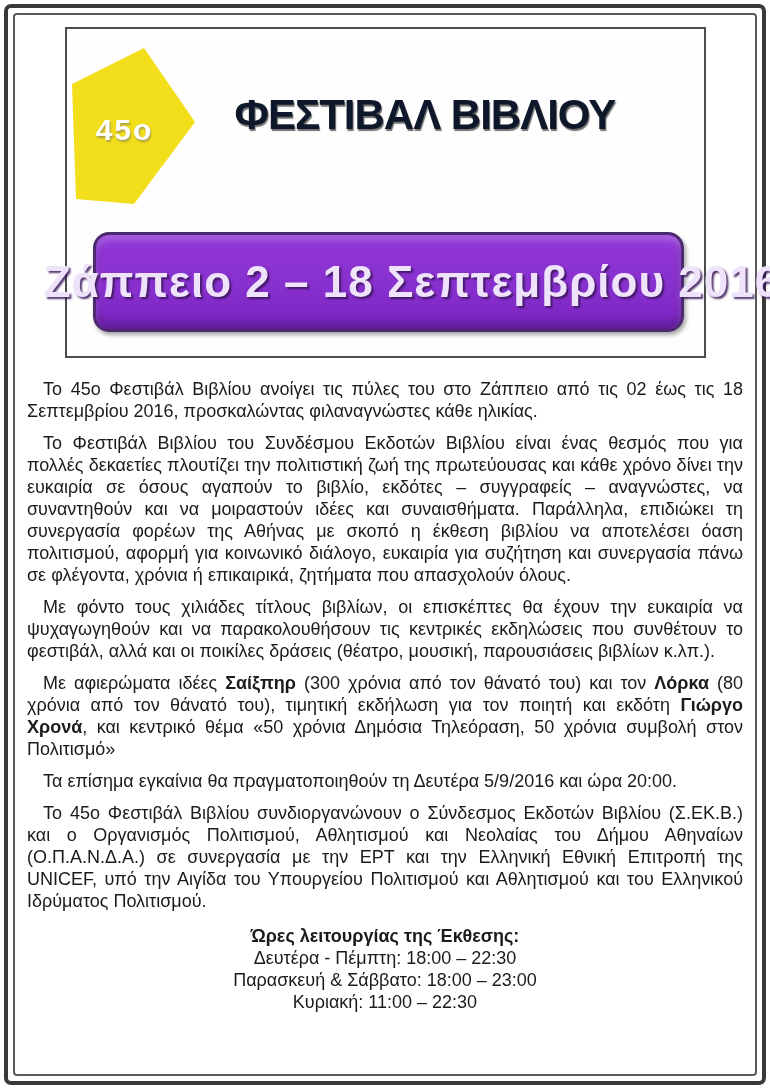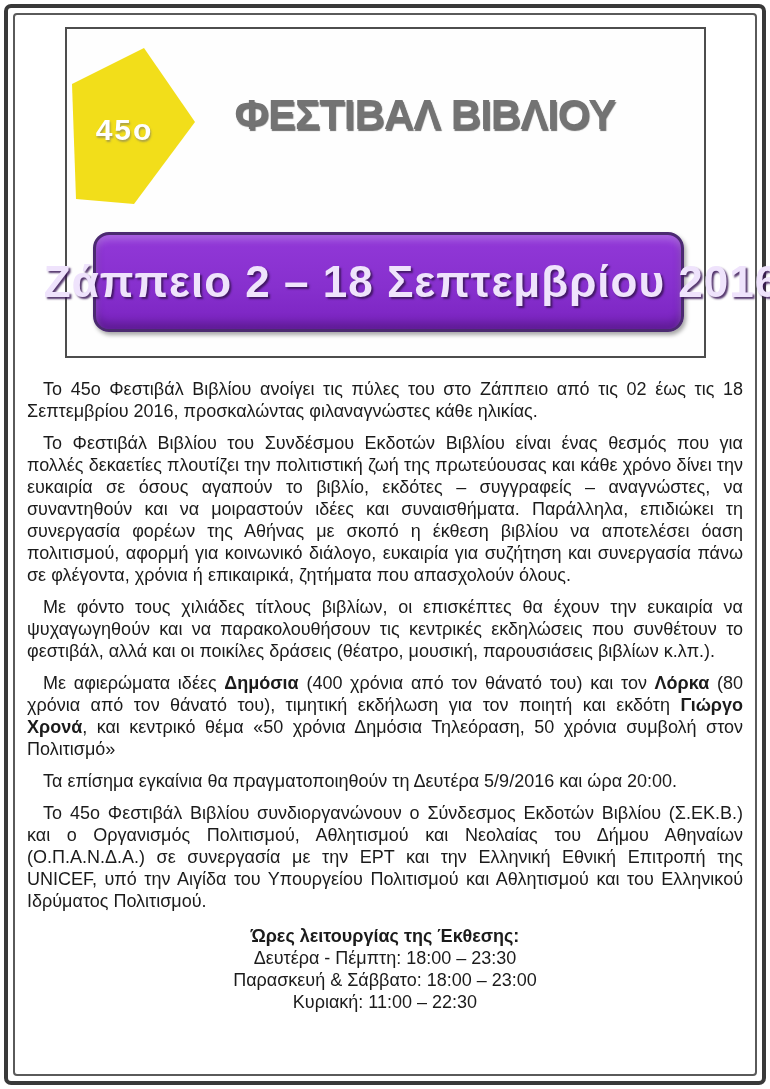--- a/index.html
+++ b/index.html
@@ -28,21 +28,21 @@
   }
   .badge-shape{position:absolute;left:0;top:0;width:135px;height:180px;}
   .badge-label{
     position:absolute;left:8px;top:84px;width:100px;text-align:center;
     font-size:30px;font-weight:bold;letter-spacing:2px;color:#ffffff;
     text-shadow:1px 2px 2px rgba(110,110,110,.55);
   }
   .logo-name{
     position:absolute;left:168px;top:62px;
     font-size:42px;font-weight:bold;letter-spacing:-1px;line-height:48px;
-    color:#737373;white-space:nowrap;
+    color:#0f172a;white-space:nowrap;
     text-shadow:1px 2px 1px #6f6f6f;
   }
   .banner{
     position:absolute;left:26px;top:203px;width:591px;height:100px;box-sizing:border-box;
     border:3px solid #4b2a70;border-radius:16px;
     background:linear-gradient(180deg,#9238d8 0%,#8730ce 55%,#7a23c0 100%);
     box-shadow:inset 0 5px 7px rgba(255,255,255,.22), inset 0 -7px 9px rgba(0,0,0,.22), 2px 3px 4px rgba(0,0,0,.35);
     display:flex;align-items:center;justify-content:center;
   }
   .banner-text{
@@ -78,25 +78,25 @@
     <div class="logo-name">ΦΕΣΤΙΒΑΛ ΒΙΒΛΙΟΥ</div>
     <div class="banner">
       <span class="banner-text">Ζάππειο 2 – 18 Σεπτεμβρίου 2016</span>
     </div>
   </div>
 
   <div class="body-text">
     <p>Το 45ο Φεστιβάλ Βιβλίου ανοίγει τις πύλες του στο Ζάππειο από τις 02 έως τις 18 Σεπτεμβρίου 2016, προσκαλώντας φιλαναγνώστες κάθε ηλικίας.</p>
     <p>Το Φεστιβάλ Βιβλίου του Συνδέσμου Εκδοτών Βιβλίου είναι ένας θεσμός που για πολλές δεκαετίες πλουτίζει την πολιτιστική ζωή της πρωτεύουσας και κάθε χρόνο δίνει την ευκαιρία σε όσους αγαπούν το βιβλίο, εκδότες – συγγραφείς – αναγνώστες, να συναντηθούν και να μοιραστούν ιδέες και συναισθήματα. Παράλληλα, επιδιώκει τη συνεργασία φορέων της Αθήνας με σκοπό η έκθεση βιβλίου να αποτελέσει όαση πολιτισμού, αφορμή για κοινωνικό διάλογο, ευκαιρία για συζήτηση και συνεργασία πάνω σε φλέγοντα, χρόνια ή επικαιρικά, ζητήματα που απασχολούν όλους.</p>
     <p>Με φόντο τους χιλιάδες τίτλους βιβλίων, οι επισκέπτες θα έχουν την ευκαιρία να ψυχαγωγηθούν και να παρακολουθήσουν τις κεντρικές εκδηλώσεις που συνθέτουν το φεστιβάλ, αλλά και οι ποικίλες δράσεις (θέατρο, μουσική, παρουσιάσεις βιβλίων κ.λπ.).</p>
-    <p><span>Με αφιερώματα ιδέες </span><b>Δημόσια</b><span> (400 χρόνια από τον θάνατό του) και τον </span><b>Λόρκα</b><span> (80 χρόνια από τον θάνατό του), τιμητική εκδήλωση για τον ποιητή και εκδότη </span><b>Γιώργο Χρονά</b><span>, και κεντρικό θέμα «50 χρόνια Δημόσια Τηλεόραση, 50 χρόνια συμβολή στον Πολιτισμό»</span></p>
+    <p><span>Με αφιερώματα ιδέες </span><b>Σαίξπηρ</b><span> (300 χρόνια από τον θάνατό του) και τον </span><b>Λόρκα</b><span> (80 χρόνια από τον θάνατό του), τιμητική εκδήλωση για τον ποιητή και εκδότη </span><b>Γιώργο Χρονά</b><span>, και κεντρικό θέμα «50 χρόνια Δημόσια Τηλεόραση, 50 χρόνια συμβολή στον Πολιτισμό»</span></p>
     <p>Τα επίσημα εγκαίνια θα πραγματοποιηθούν τη Δευτέρα 5/9/2016 και ώρα 20:00.</p>
     <p>Το 45ο Φεστιβάλ Βιβλίου συνδιοργανώνουν ο Σύνδεσμος Εκδοτών Βιβλίου (Σ.ΕΚ.Β.) και ο Οργανισμός Πολιτισμού, Αθλητισμού και Νεολαίας του Δήμου Αθηναίων (Ο.Π.Α.Ν.Δ.Α.) σε συνεργασία με την ΕΡΤ και την Ελληνική Εθνική Επιτροπή της UNICEF, υπό την Αιγίδα του Υπουργείου Πολιτισμού και Αθλητισμού και του Ελληνικού Ιδρύματος Πολιτισμού.</p>
   </div>
 
   <div class="hours">
     <div class="hours-heading">Ώρες λειτουργίας της Έκθεσης:</div>
-    <div>Δευτέρα - Πέμπτη: 18:00 – 23:30</div>
+    <div>Δευτέρα - Πέμπτη: 18:00 – 22:30</div>
     <div>Παρασκευή &amp; Σάββατο: 18:00 – 23:00</div>
     <div>Κυριακή: 11:00 – 22:30</div>
   </div>
 
 </div>
 
 </body></html>

